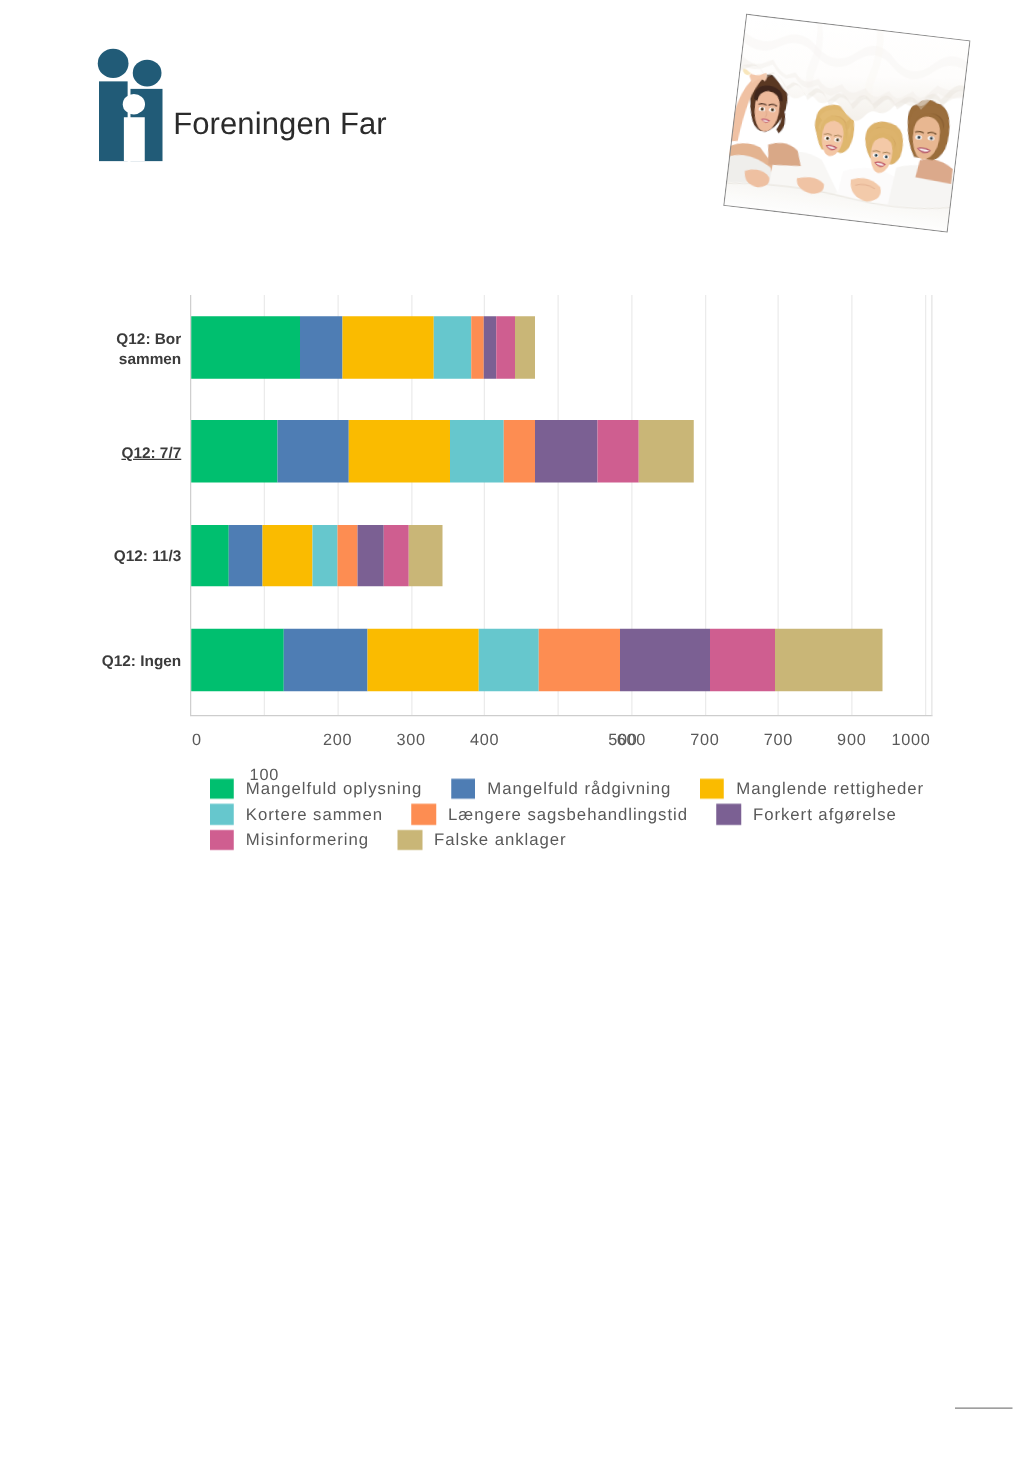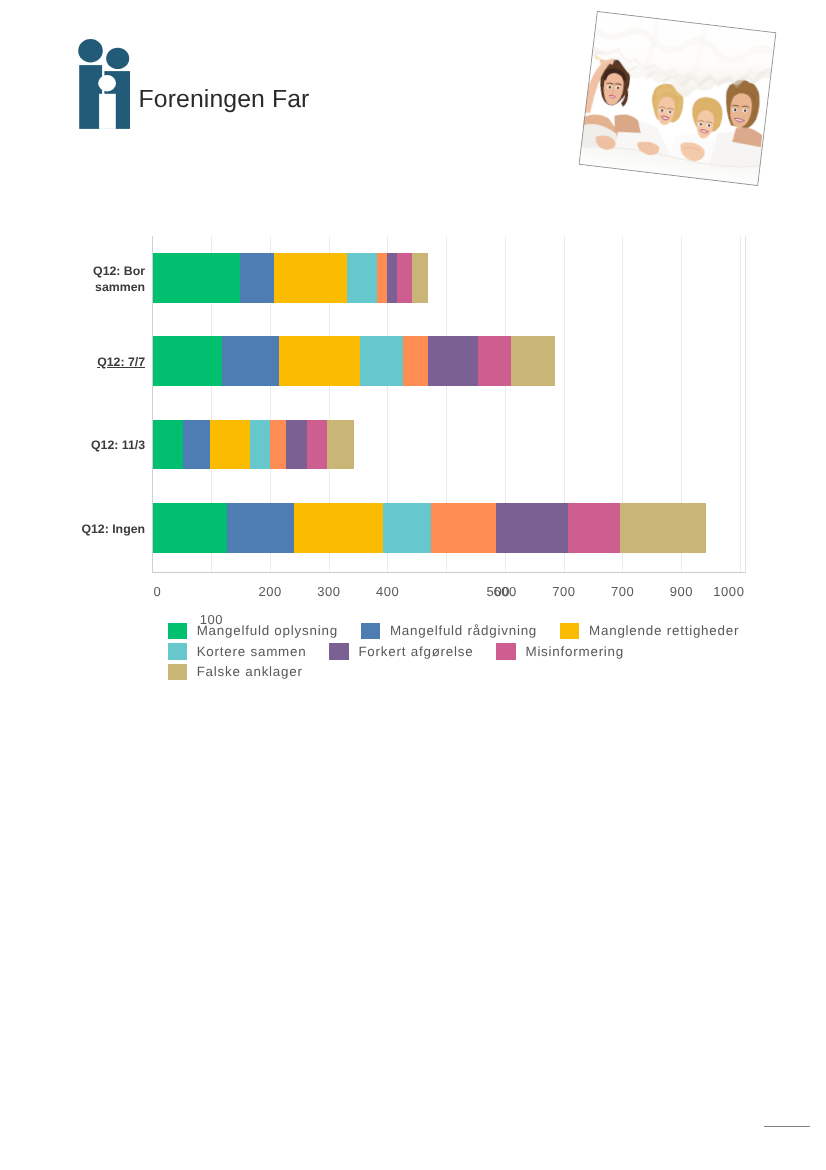--- a/index.html
+++ b/index.html
@@ -301,20 +301,24 @@
         </div>
         <div class="legend-item">
           <span class="legend-swatch" style="background: rgb(250, 187, 0);"></span>
           <span class="legend-label">Manglende rettigheder</span>
         </div>
         <div class="legend-item">
           <span class="legend-swatch" style="background: rgb(102, 199, 205);"></span>
           <span class="legend-label">Kortere sammen</span>
         </div>
         <div class="legend-item">
+          <span class="legend-swatch" style="background: rgb(253, 141, 82);"></span>
+          <span class="legend-label">Længere sagsbehandlingstid</span>
+        </div>
+        <div class="legend-item">
           <span class="legend-swatch" style="background: rgb(123, 96, 147);"></span>
           <span class="legend-label">Forkert afgørelse</span>
         </div>
         <div class="legend-item">
           <span class="legend-swatch" style="background: rgb(207, 94, 144);"></span>
           <span class="legend-label">Misinformering</span>
         </div>
         <div class="legend-item">
           <span class="legend-swatch" style="background: rgb(201, 182, 119);"></span>
           <span class="legend-label">Falske anklager</span>

